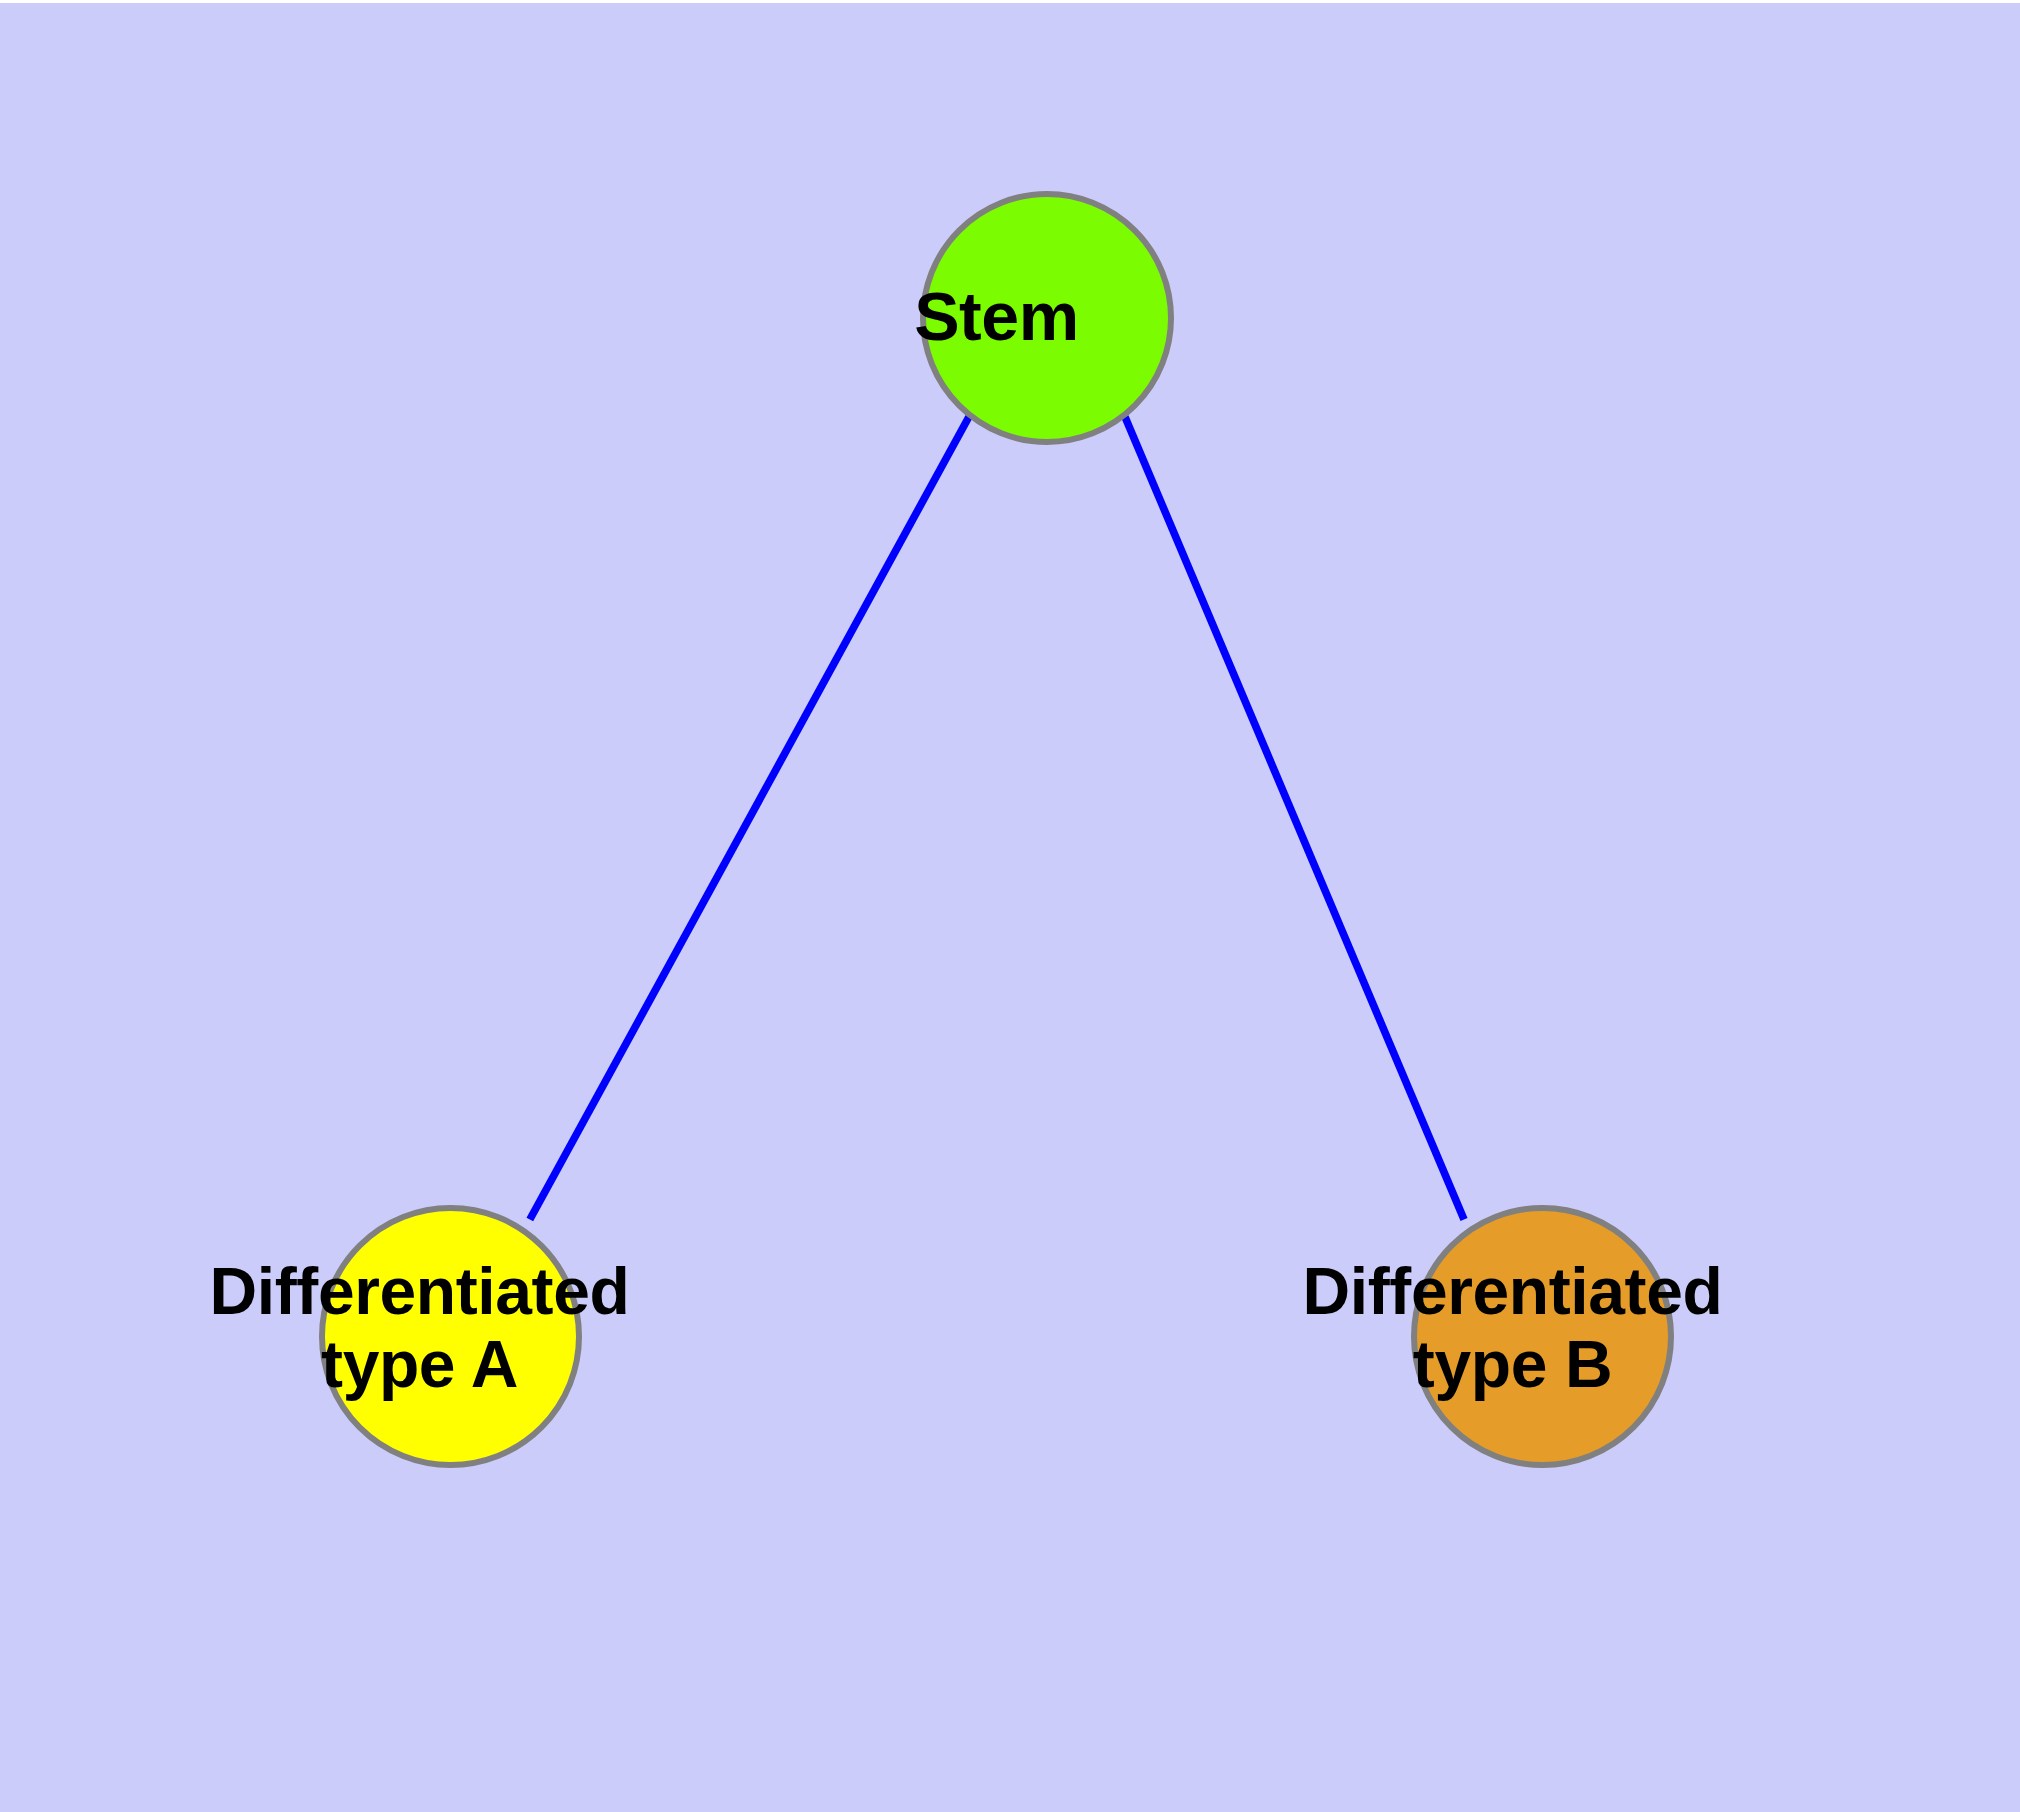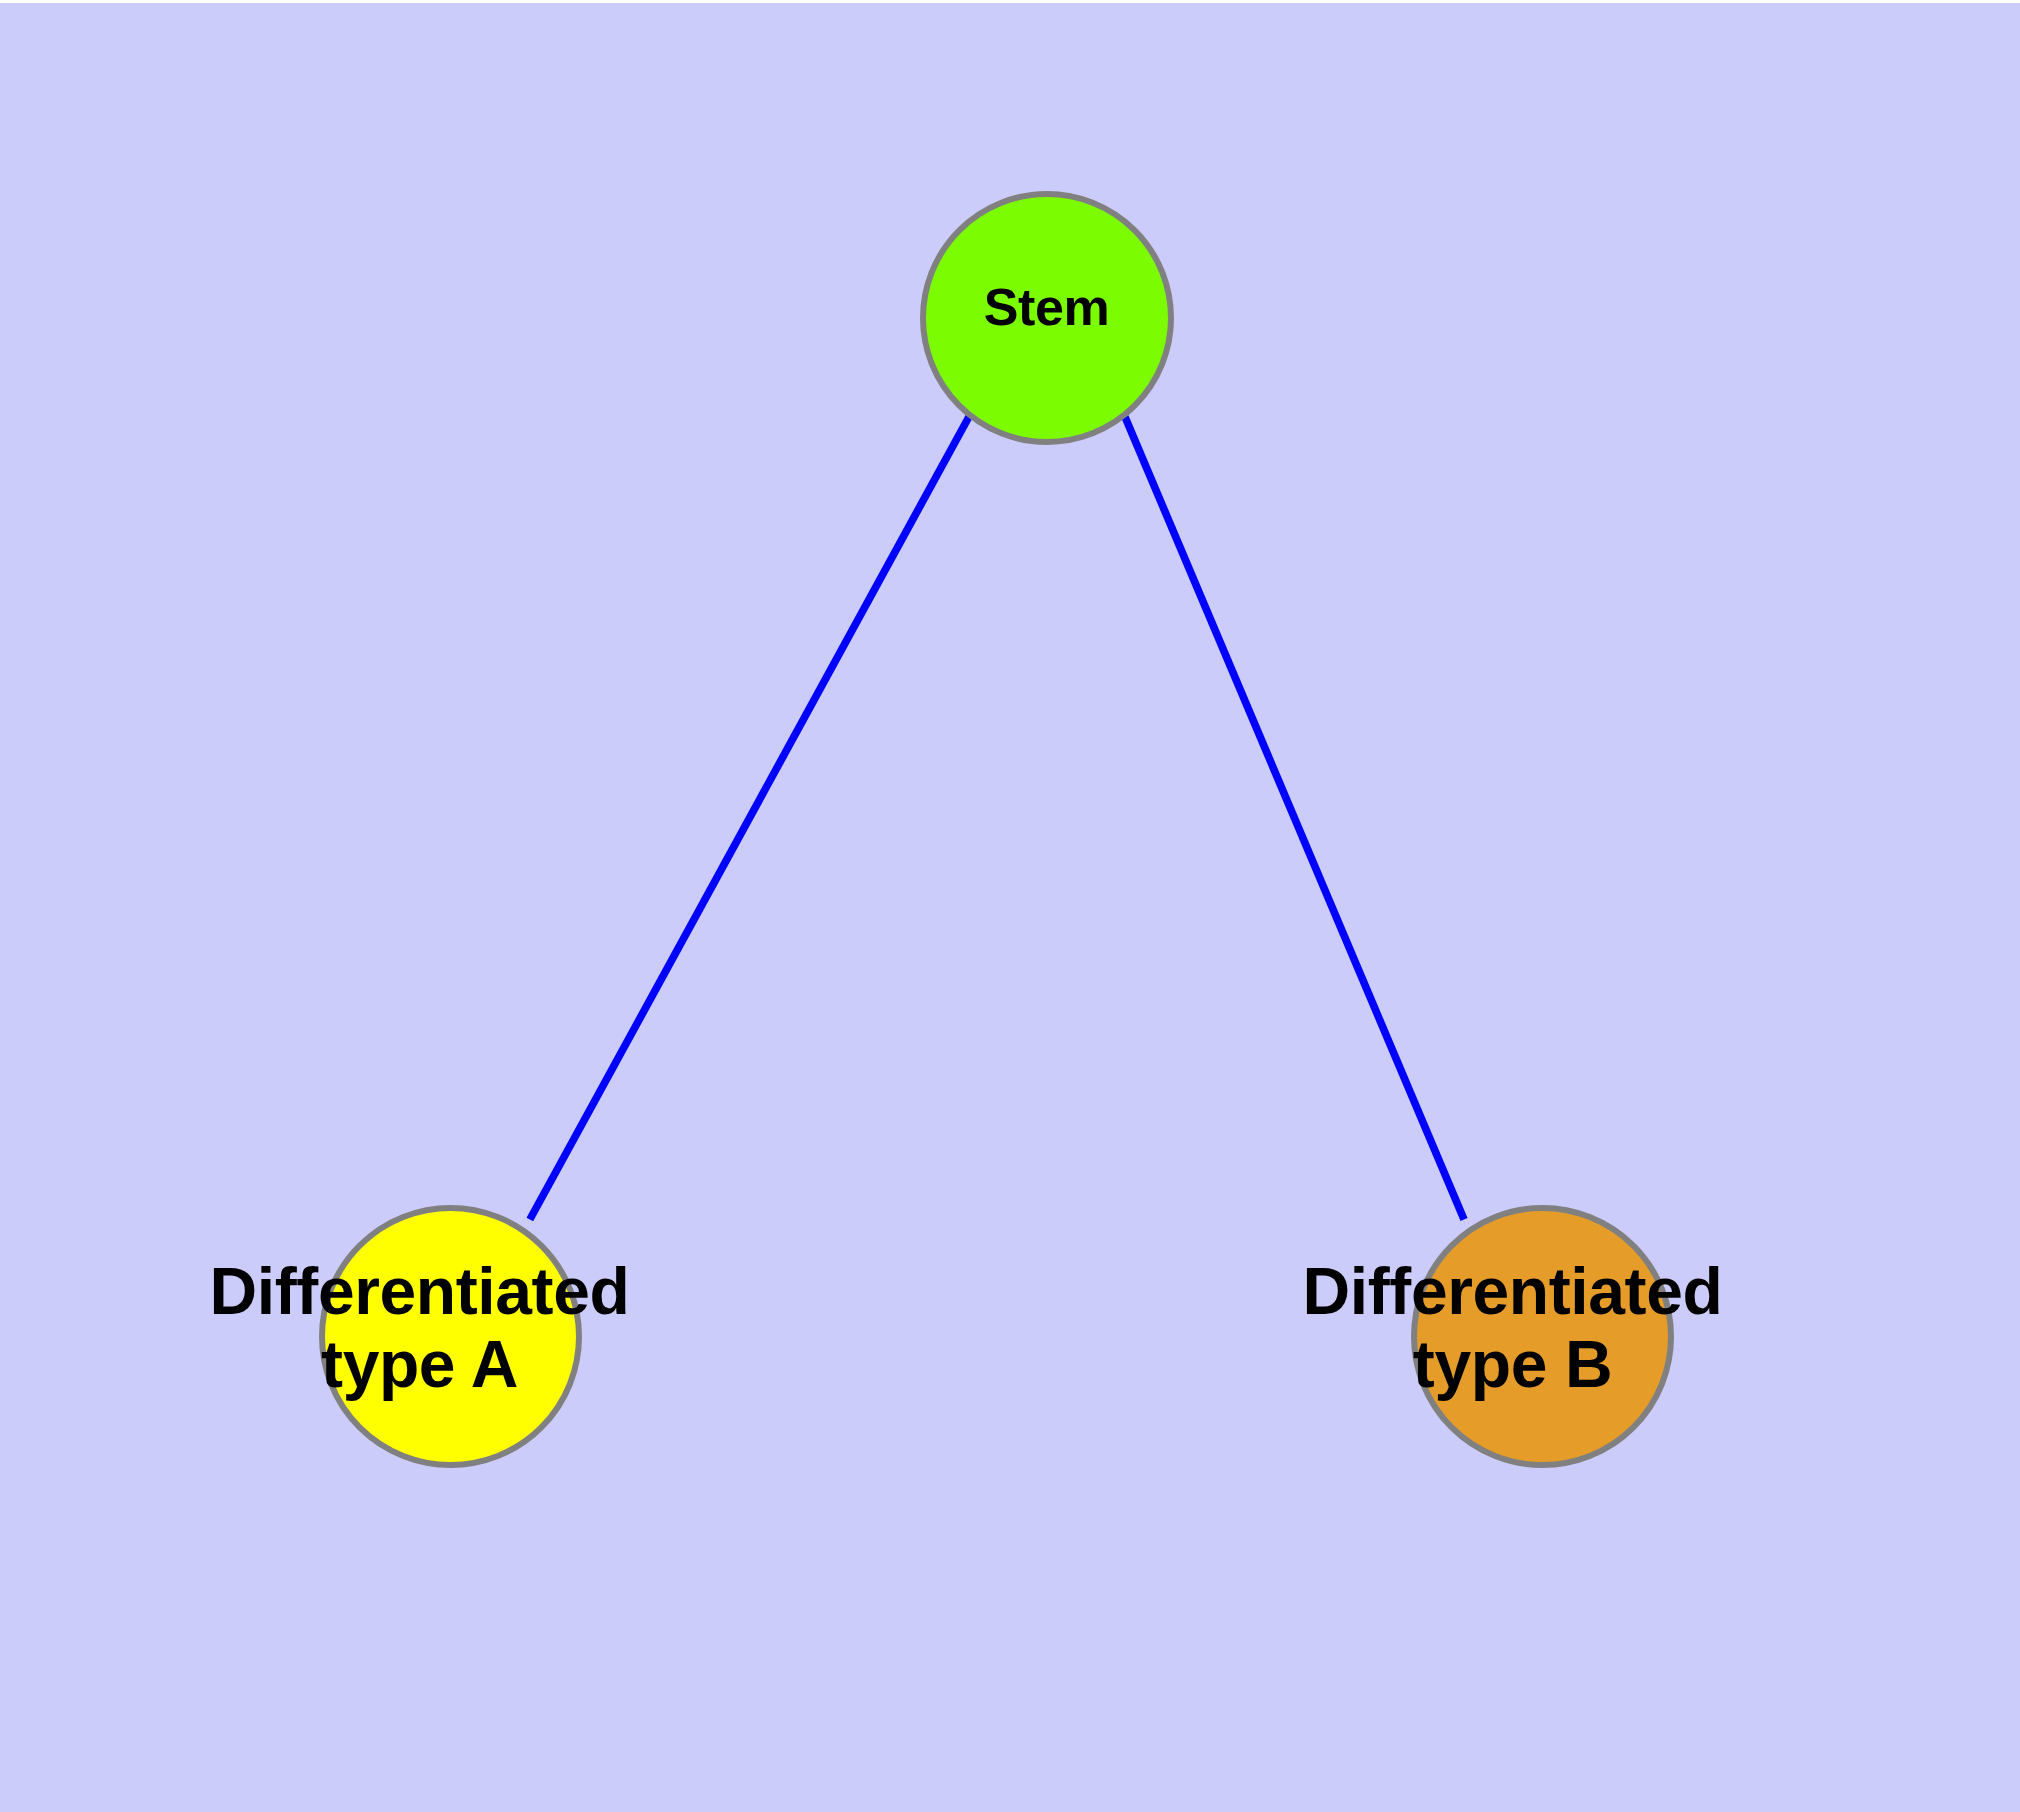--- a/index.html
+++ b/index.html
@@ -56,24 +56,24 @@
     pointer-events: none;
   }
   #node-stem {
     left: 920px;
     top: 188px;
     width: 254px;
     height: 254px;
     background: #7cfc00;
   }
   #label-stem {
-    left: 877px;
+    left: 827px;
     top: 275px;
     width: 339px;
-    font-size: 52px;
+    font-size: 68px;
   }
   #node-diff-a {
     left: 319px;
     top: 1202px;
     width: 263px;
     height: 263px;
     background: #ffff00;
   }
   #label-diff-a {
     left: 123px;

